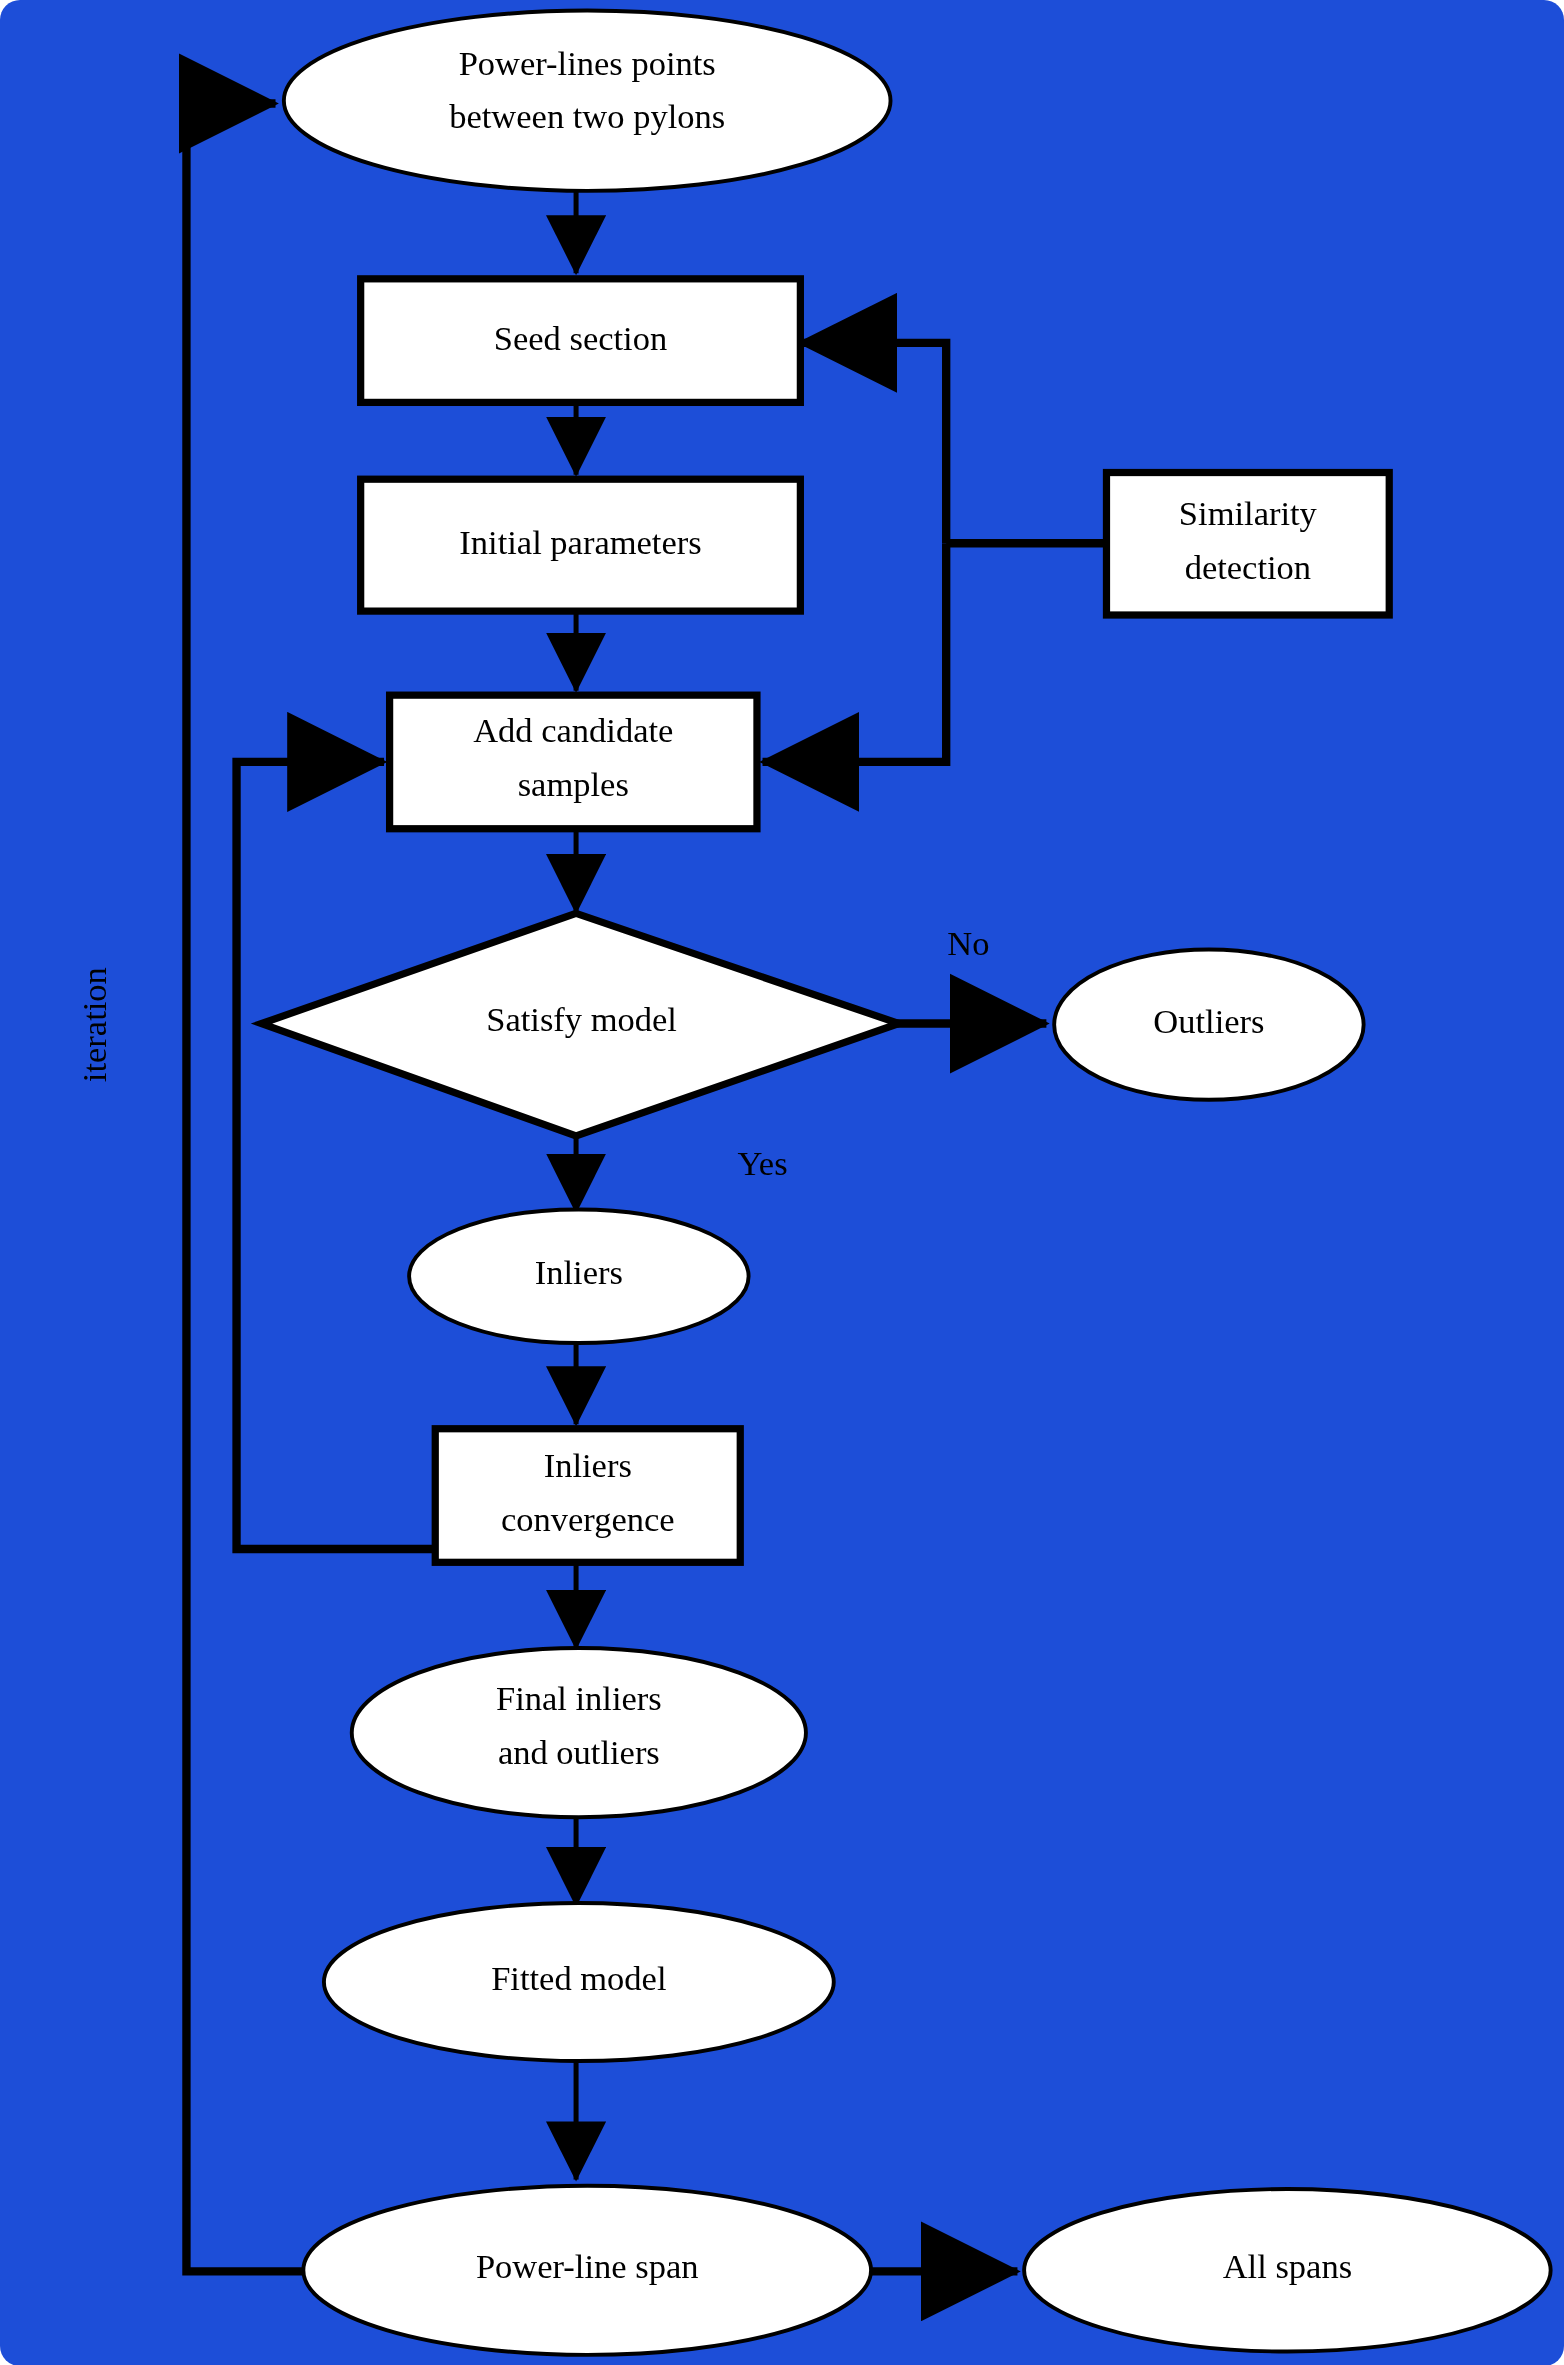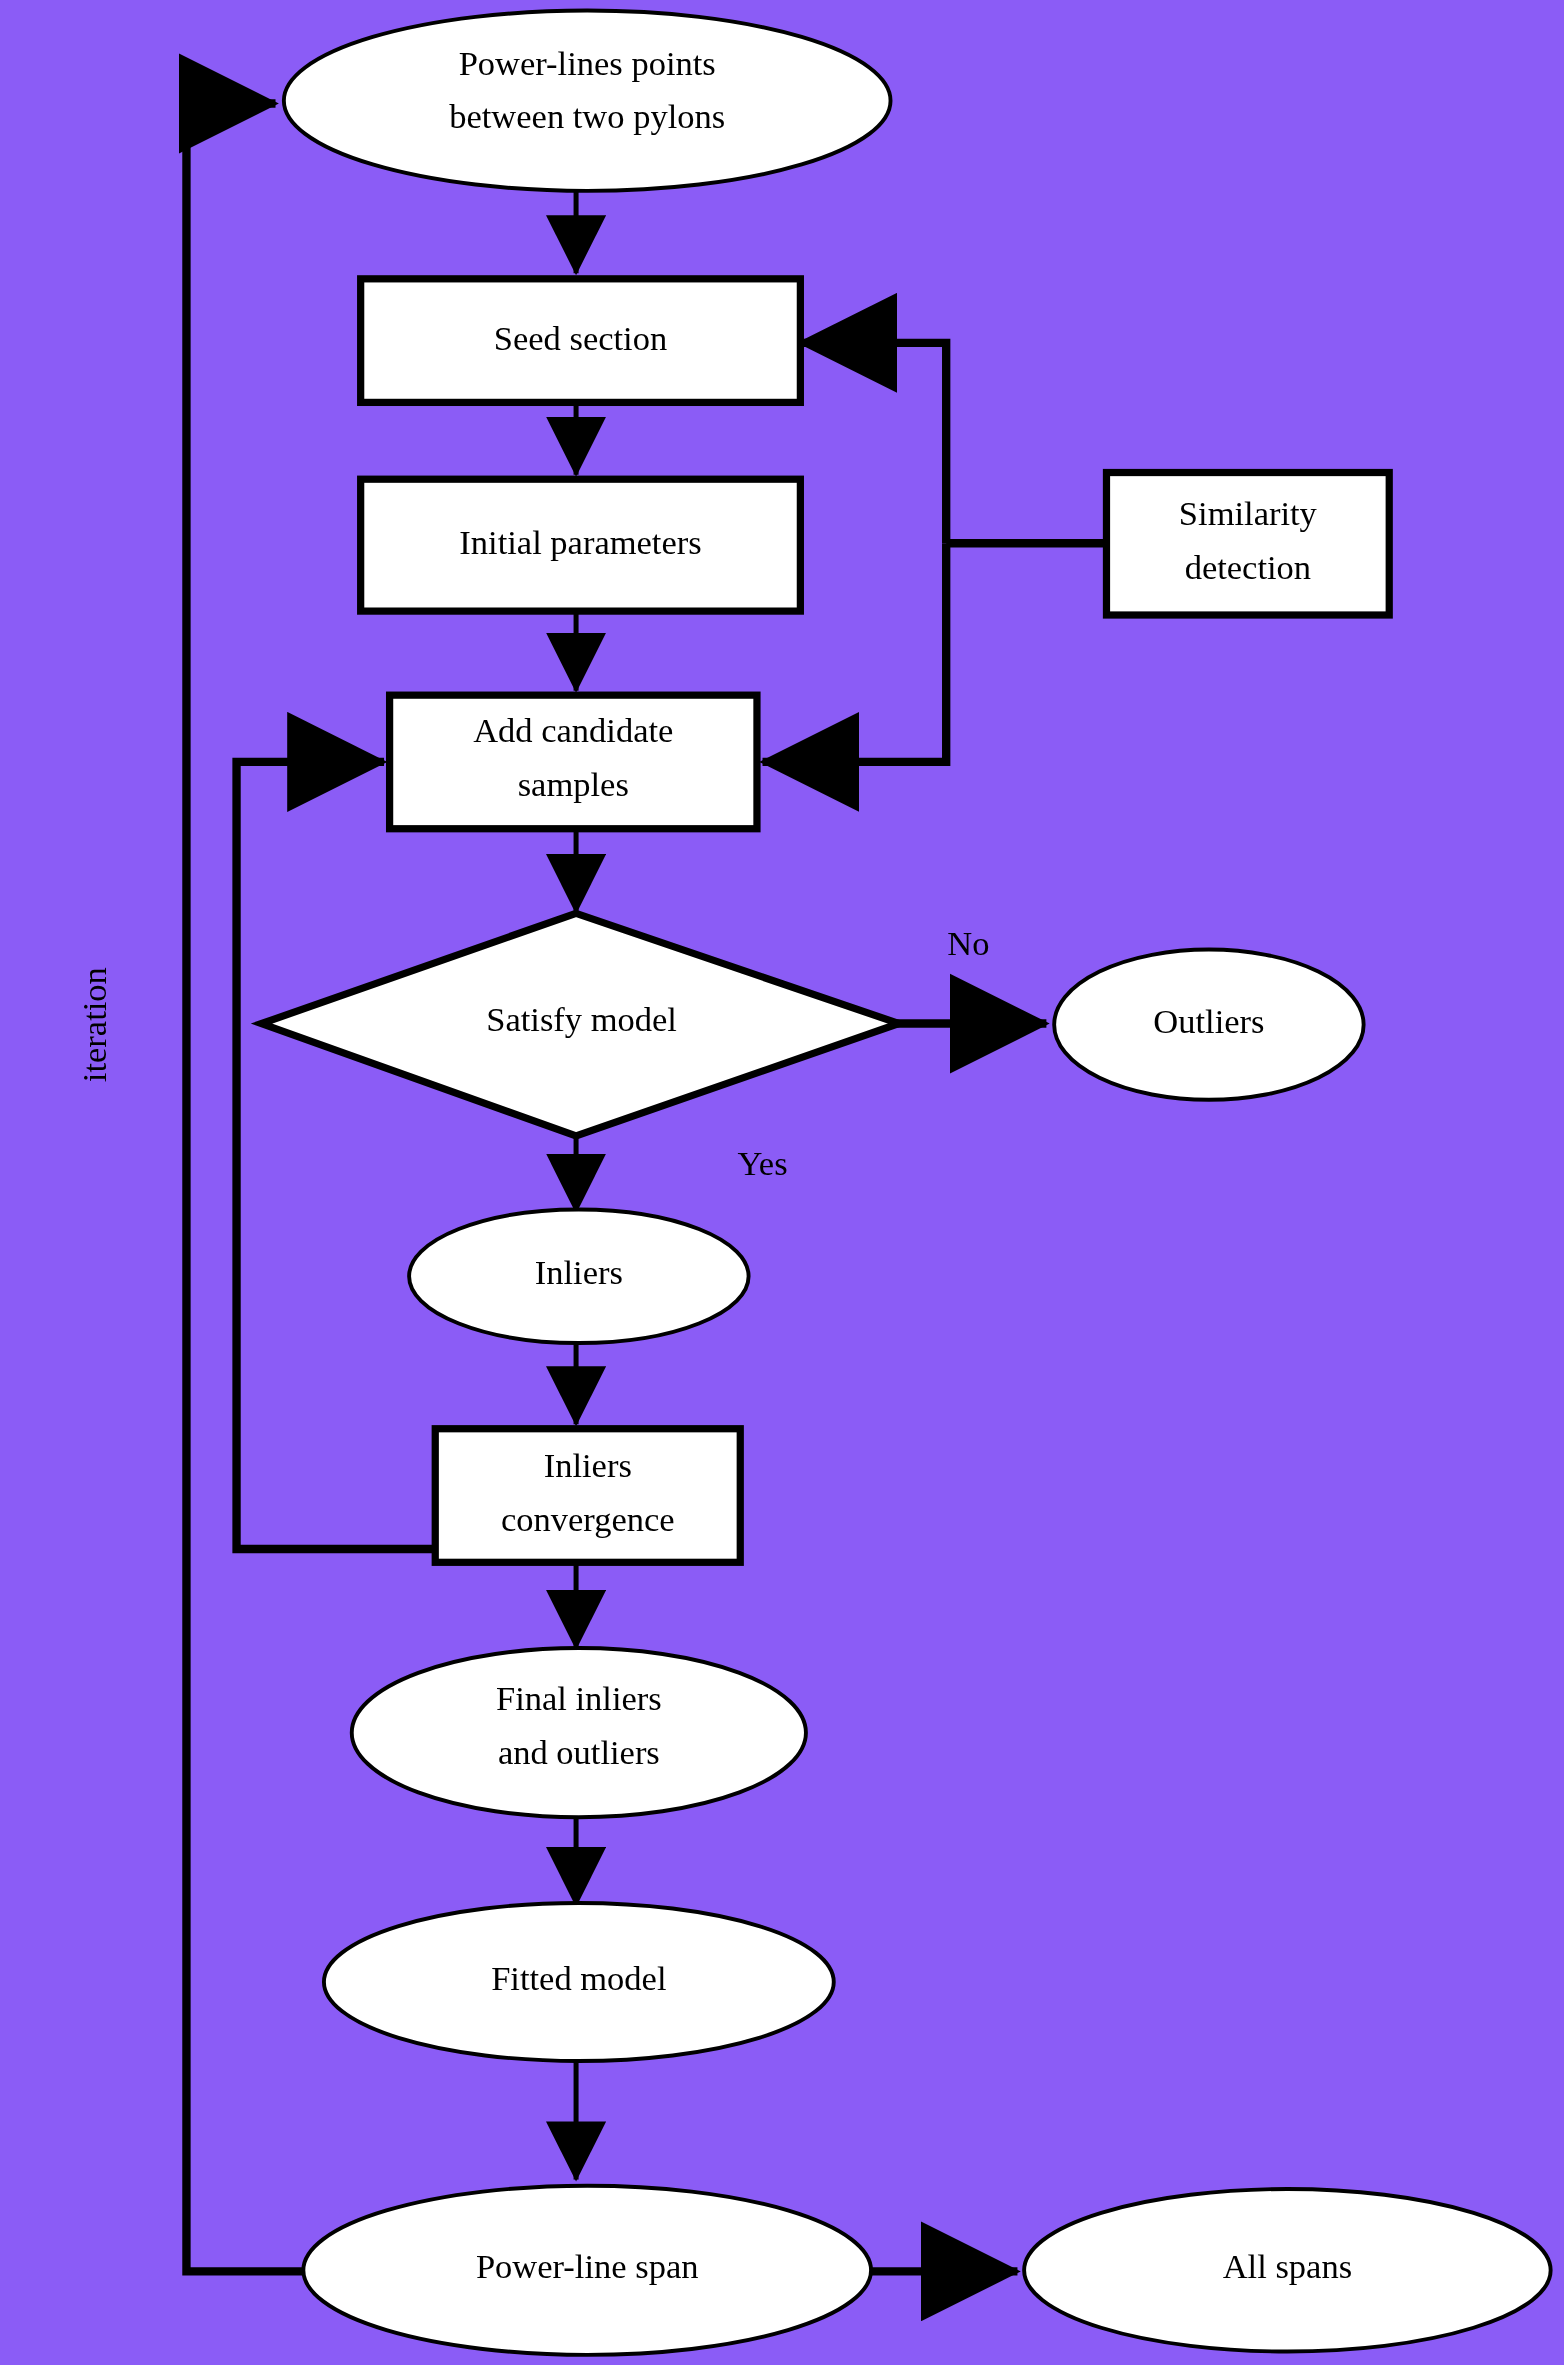--- a/index.html
+++ b/index.html
@@ -4,23 +4,24 @@
 <style>
   html, body {
     margin: 0;
     padding: 0;
     background: #ffffff;
   }
   #page {
     position: relative;
     width: 1564px;
     height: 2366px;
-    background: #8b5cf6;
+    background: #1d4ed8;
     overflow: hidden;
     font-family: "Liberation Serif", "DejaVu Serif", serif;
+    border-radius: 20px;
   }
   svg#flow {
     position: absolute;
     left: 0;
     top: 0;
     width: 1564px;
     height: 2366px;
     display: block;
   }
   .shape-stroke-thin { stroke: #000000; stroke-width: 7; fill: #ffffff; }

